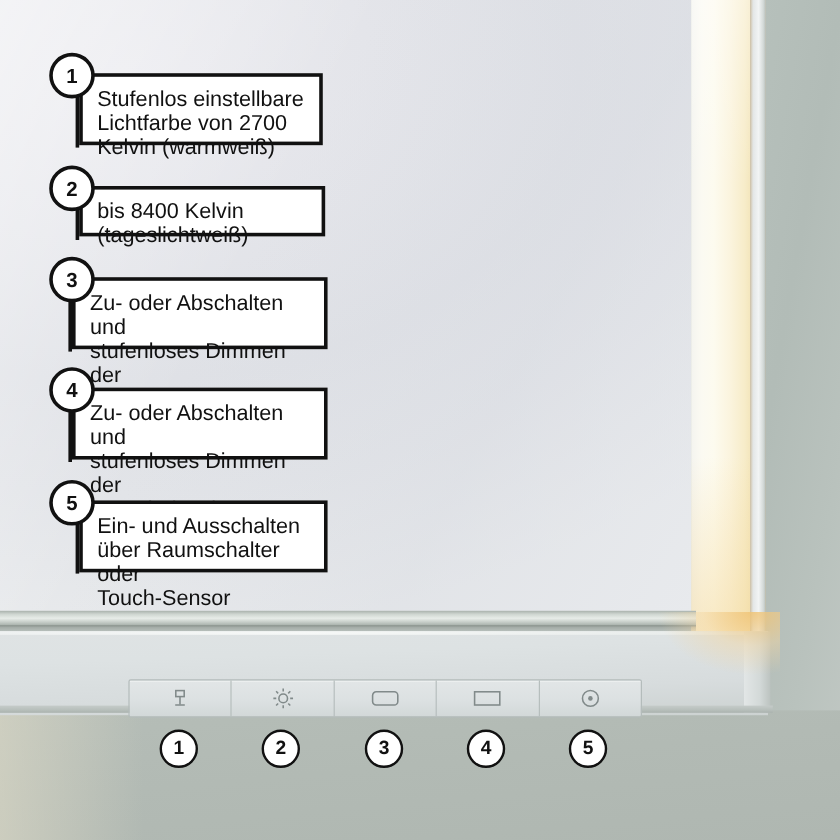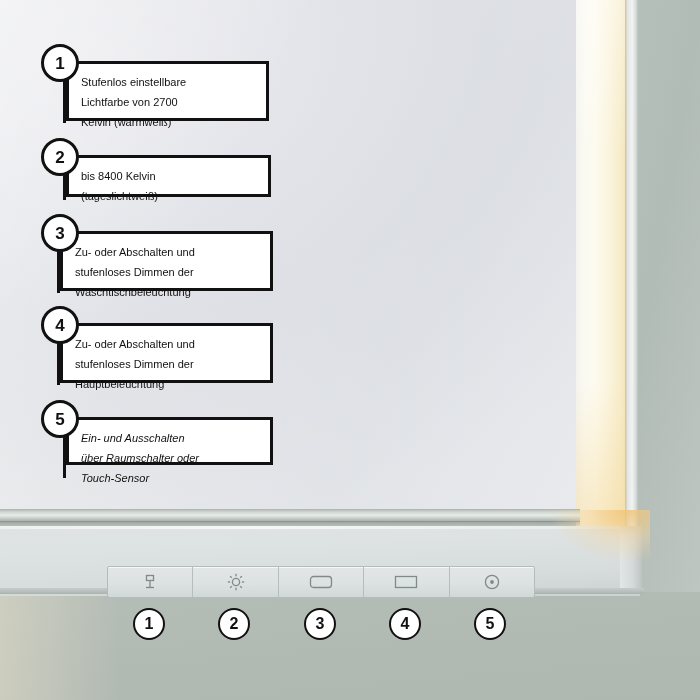--- a/index.html
+++ b/index.html
@@ -139,21 +139,21 @@
   
   .callout {
     position:absolute;
     box-sizing:border-box;
     background:#ffffff;
     border:3px solid #111111;
     padding:8px 9px 8px 12px;
   }
   .callout p {
     margin:0;
-    font-size:11px;
+    font-size:18px;
     line-height:20px;
     color:#111111;
     white-space:pre-line;
     font-family:"Liberation Sans", sans-serif;
   }
   .callout-badge {
     position:absolute;
     width:32px; height:32px;
     border-radius:50%;
     background:#ffffff;
@@ -297,21 +297,21 @@
   <div class="callout" style="left:60px; top:323px; width:213px; height:60px;">
     <p>Zu- oder Abschalten und
 stufenloses Dimmen der
 Hauptbeleuchtung</p>
   </div>
   <div class="callout-stem" style="left:57px; top:335px; height:50px;"></div>
   <div class="callout-badge" style="left:41px; top:306px;">
     <span>4</span>
   </div>
 
-  <div class="callout" style="left:66px; top:417px; width:207px; height:48px;font-style:italic;">
+  <div class="callout" style="left:66px; top:417px; width:207px; height:60px;">
     <p>Ein- und Ausschalten
 über Raumschalter oder
 Touch-Sensor</p>
   </div>
   <div class="callout-stem" style="left:63px; top:430px; height:48px;"></div>
   <div class="callout-badge" style="left:41px; top:400px;">
     <span>5</span>
   </div>
 
 </div>

